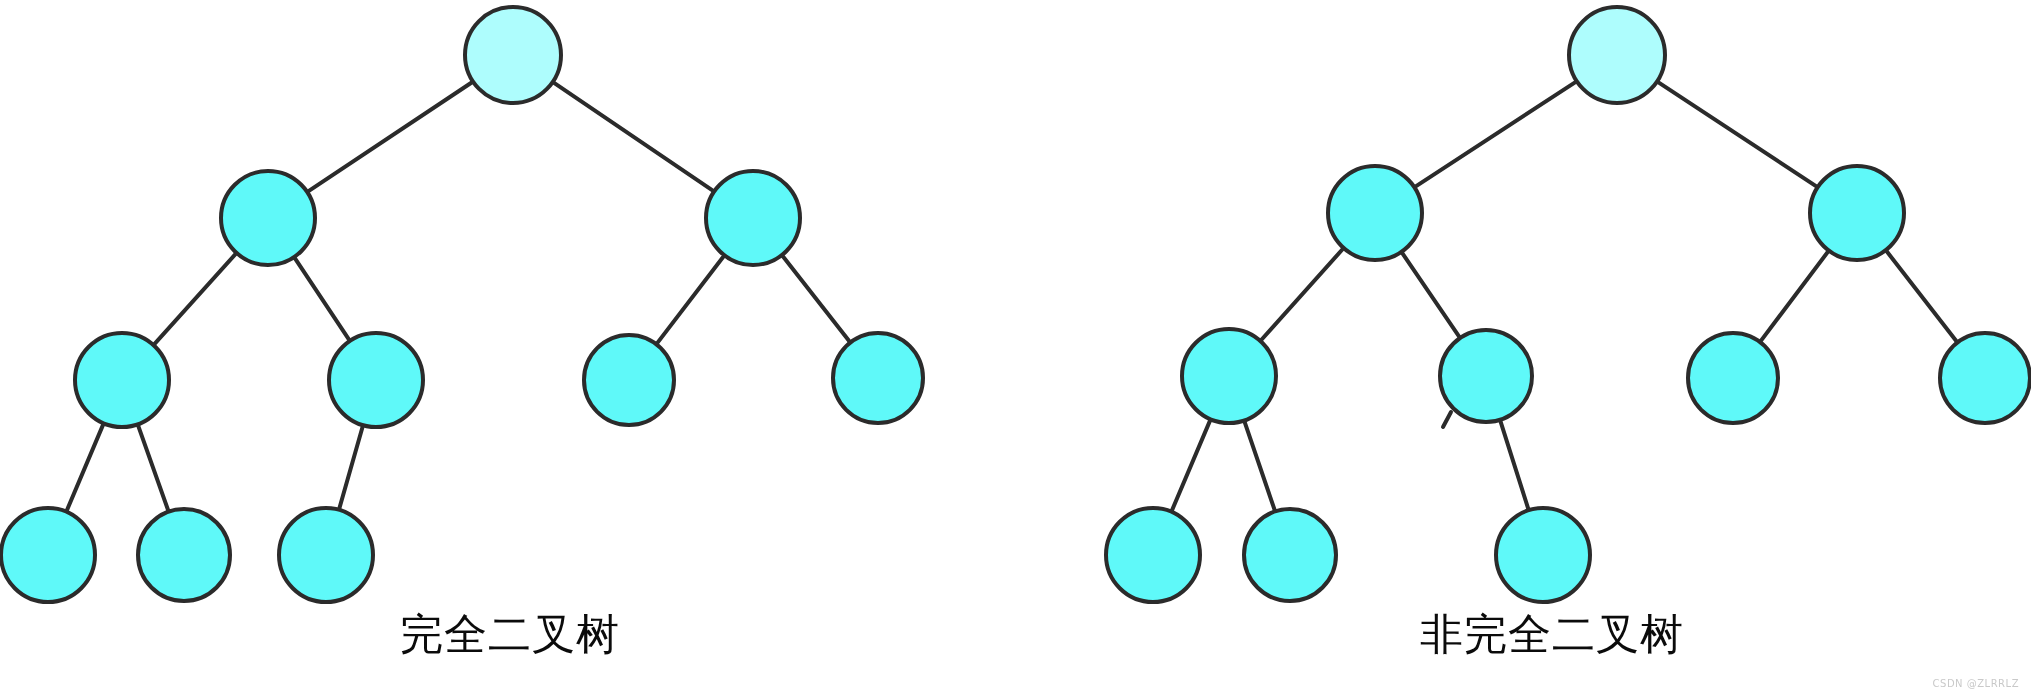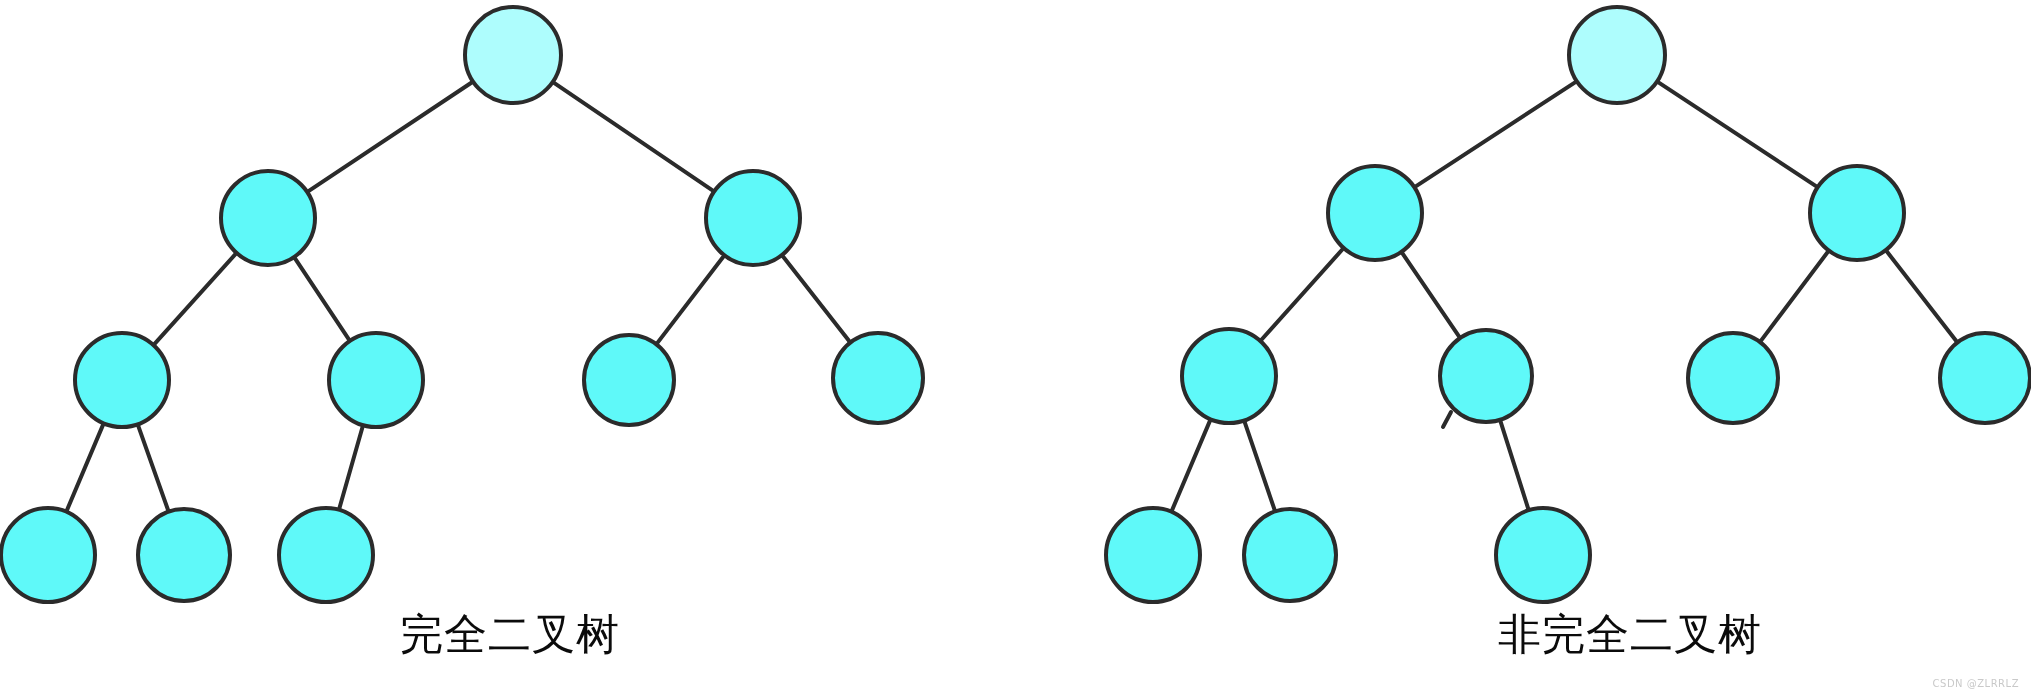--- a/index.html
+++ b/index.html
@@ -36,21 +36,21 @@
   #caption-left {
     left: 320px;
     top: 613px;
     width: 380px;
     text-align: center;
   }
   #caption-right {
     left: 1420px;
     top: 613px;
     width: 420px;
-    text-align: center;
+    text-align: left;
   }
   #watermark {
     position: absolute;
     right: 12px;
     bottom: 8px;
     font-family: "DejaVu Sans", "Liberation Sans", sans-serif;
     font-size: 10px;
     color: #c9c9c9;
     letter-spacing: 0.5px;
     white-space: nowrap;

